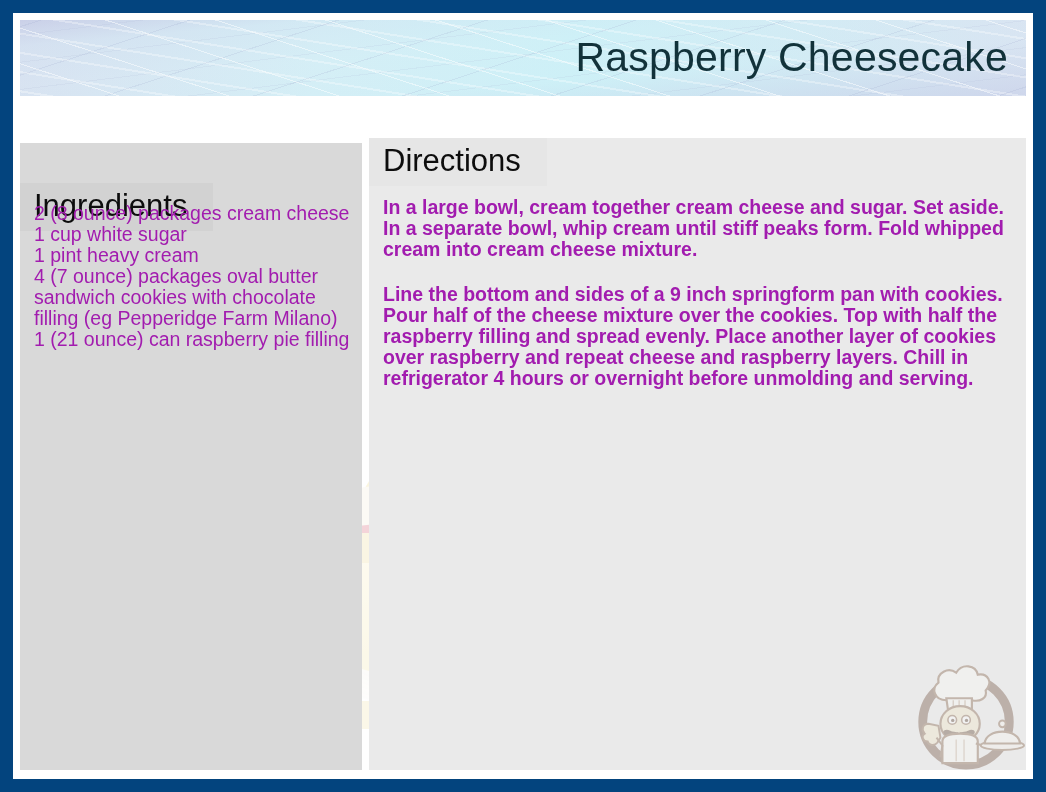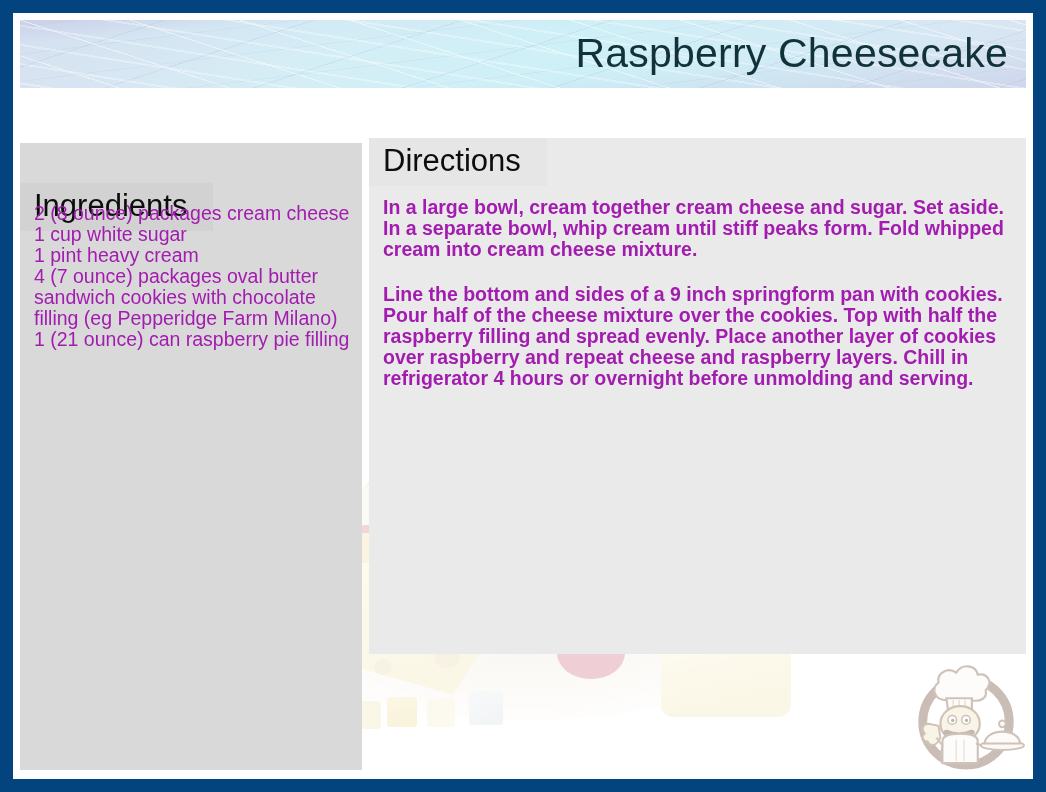--- a/index.html
+++ b/index.html
@@ -29,21 +29,21 @@
     background: #ffffff;
     overflow: hidden;
   }
 
   
   #header-banner {
     position: absolute;
     left: 7px;
     top: 7px;
     width: 1006px;
-    height: 68px;
+    height: 76px;
     background:
       linear-gradient(175deg,
         rgba(190,195,225,0.55) 0%,
         rgba(206,226,241,0.35) 16%,
         rgba(213,241,247,0.15) 40%,
         rgba(206,240,246,0.18) 66%,
         rgba(196,205,231,0.55) 100%),
       linear-gradient(100deg, #d9e0f0 0%, #d5eef6 30%, #cdf0f7 55%, #d3eaf4 78%, #dbe2f1 100%);
     overflow: hidden;
   }
@@ -93,21 +93,21 @@
     width: 342px;
     height: 627px;
     background: #d9d9d9;
   }
 
   #directions-panel {
     position: absolute;
     left: 356px;
     top: 125px;
     width: 657px;
-    height: 516px;
+    height: 632px;
     background: #eaeaea;
   }
 
   .panel-heading {
     position: absolute;
     left: 0;
     top: 0;
     padding: 6px 26px 7px 14px;
     font-size: 31px;
     line-height: 1.12;

